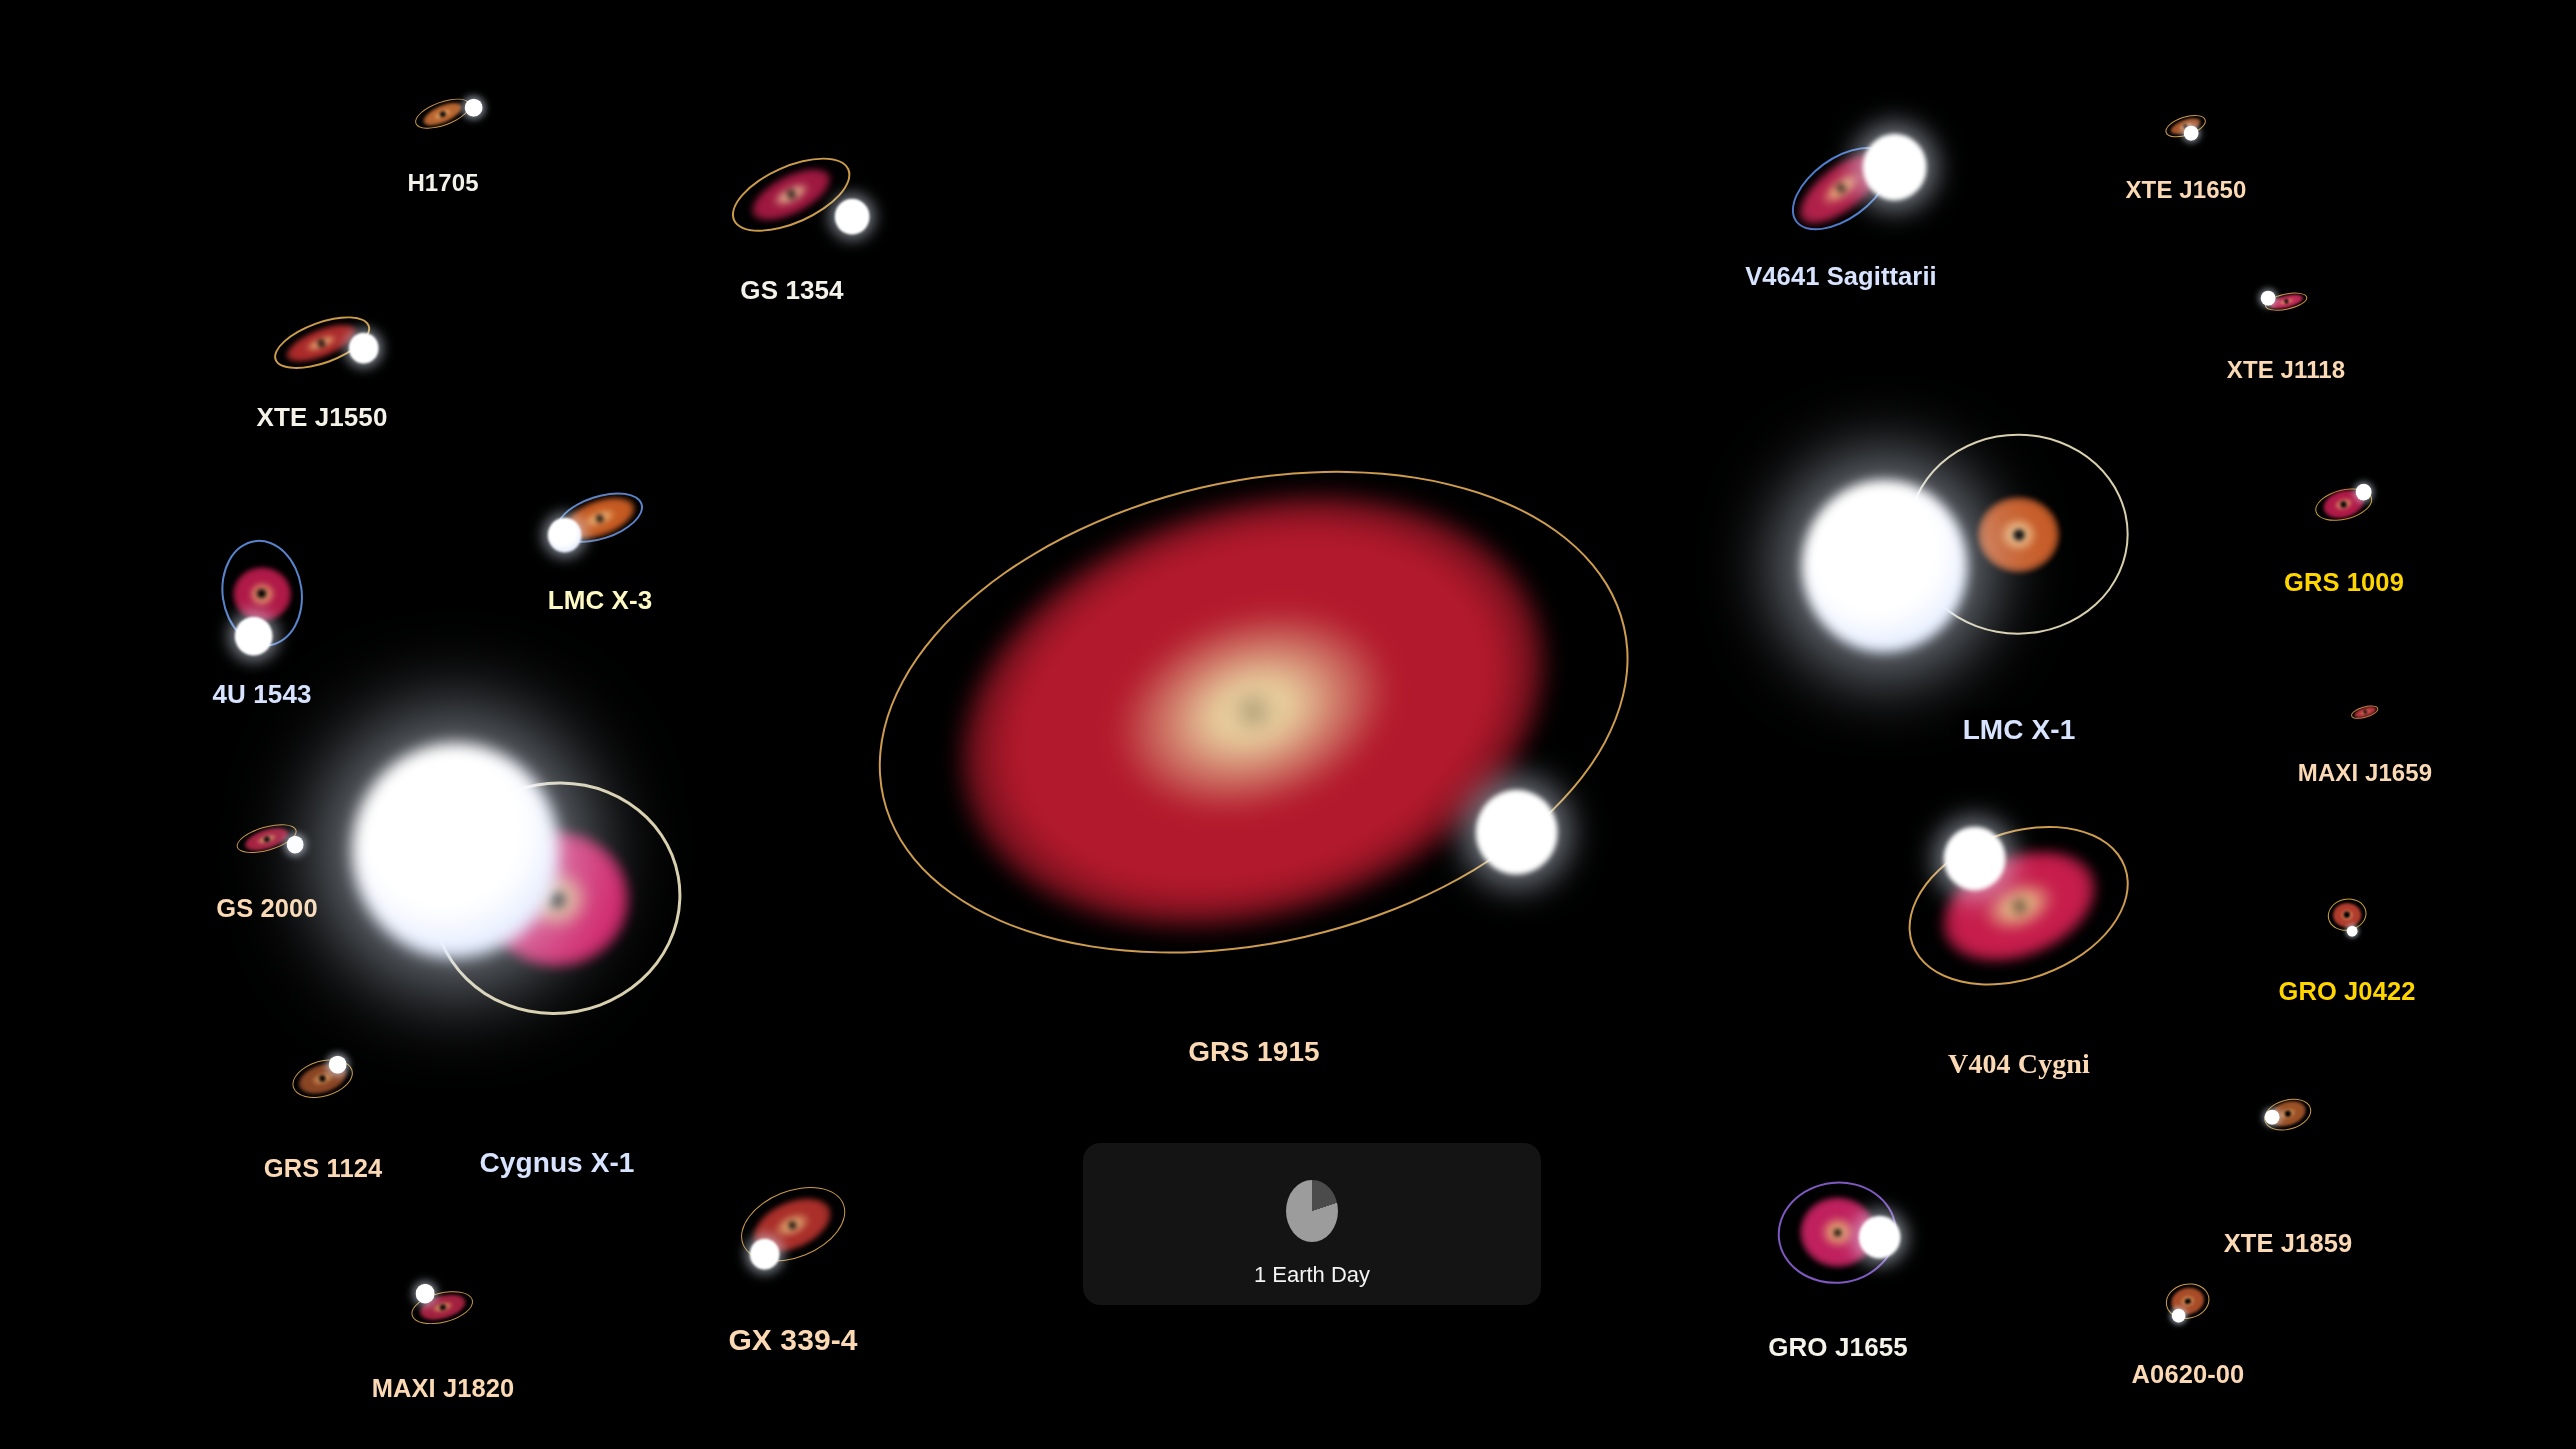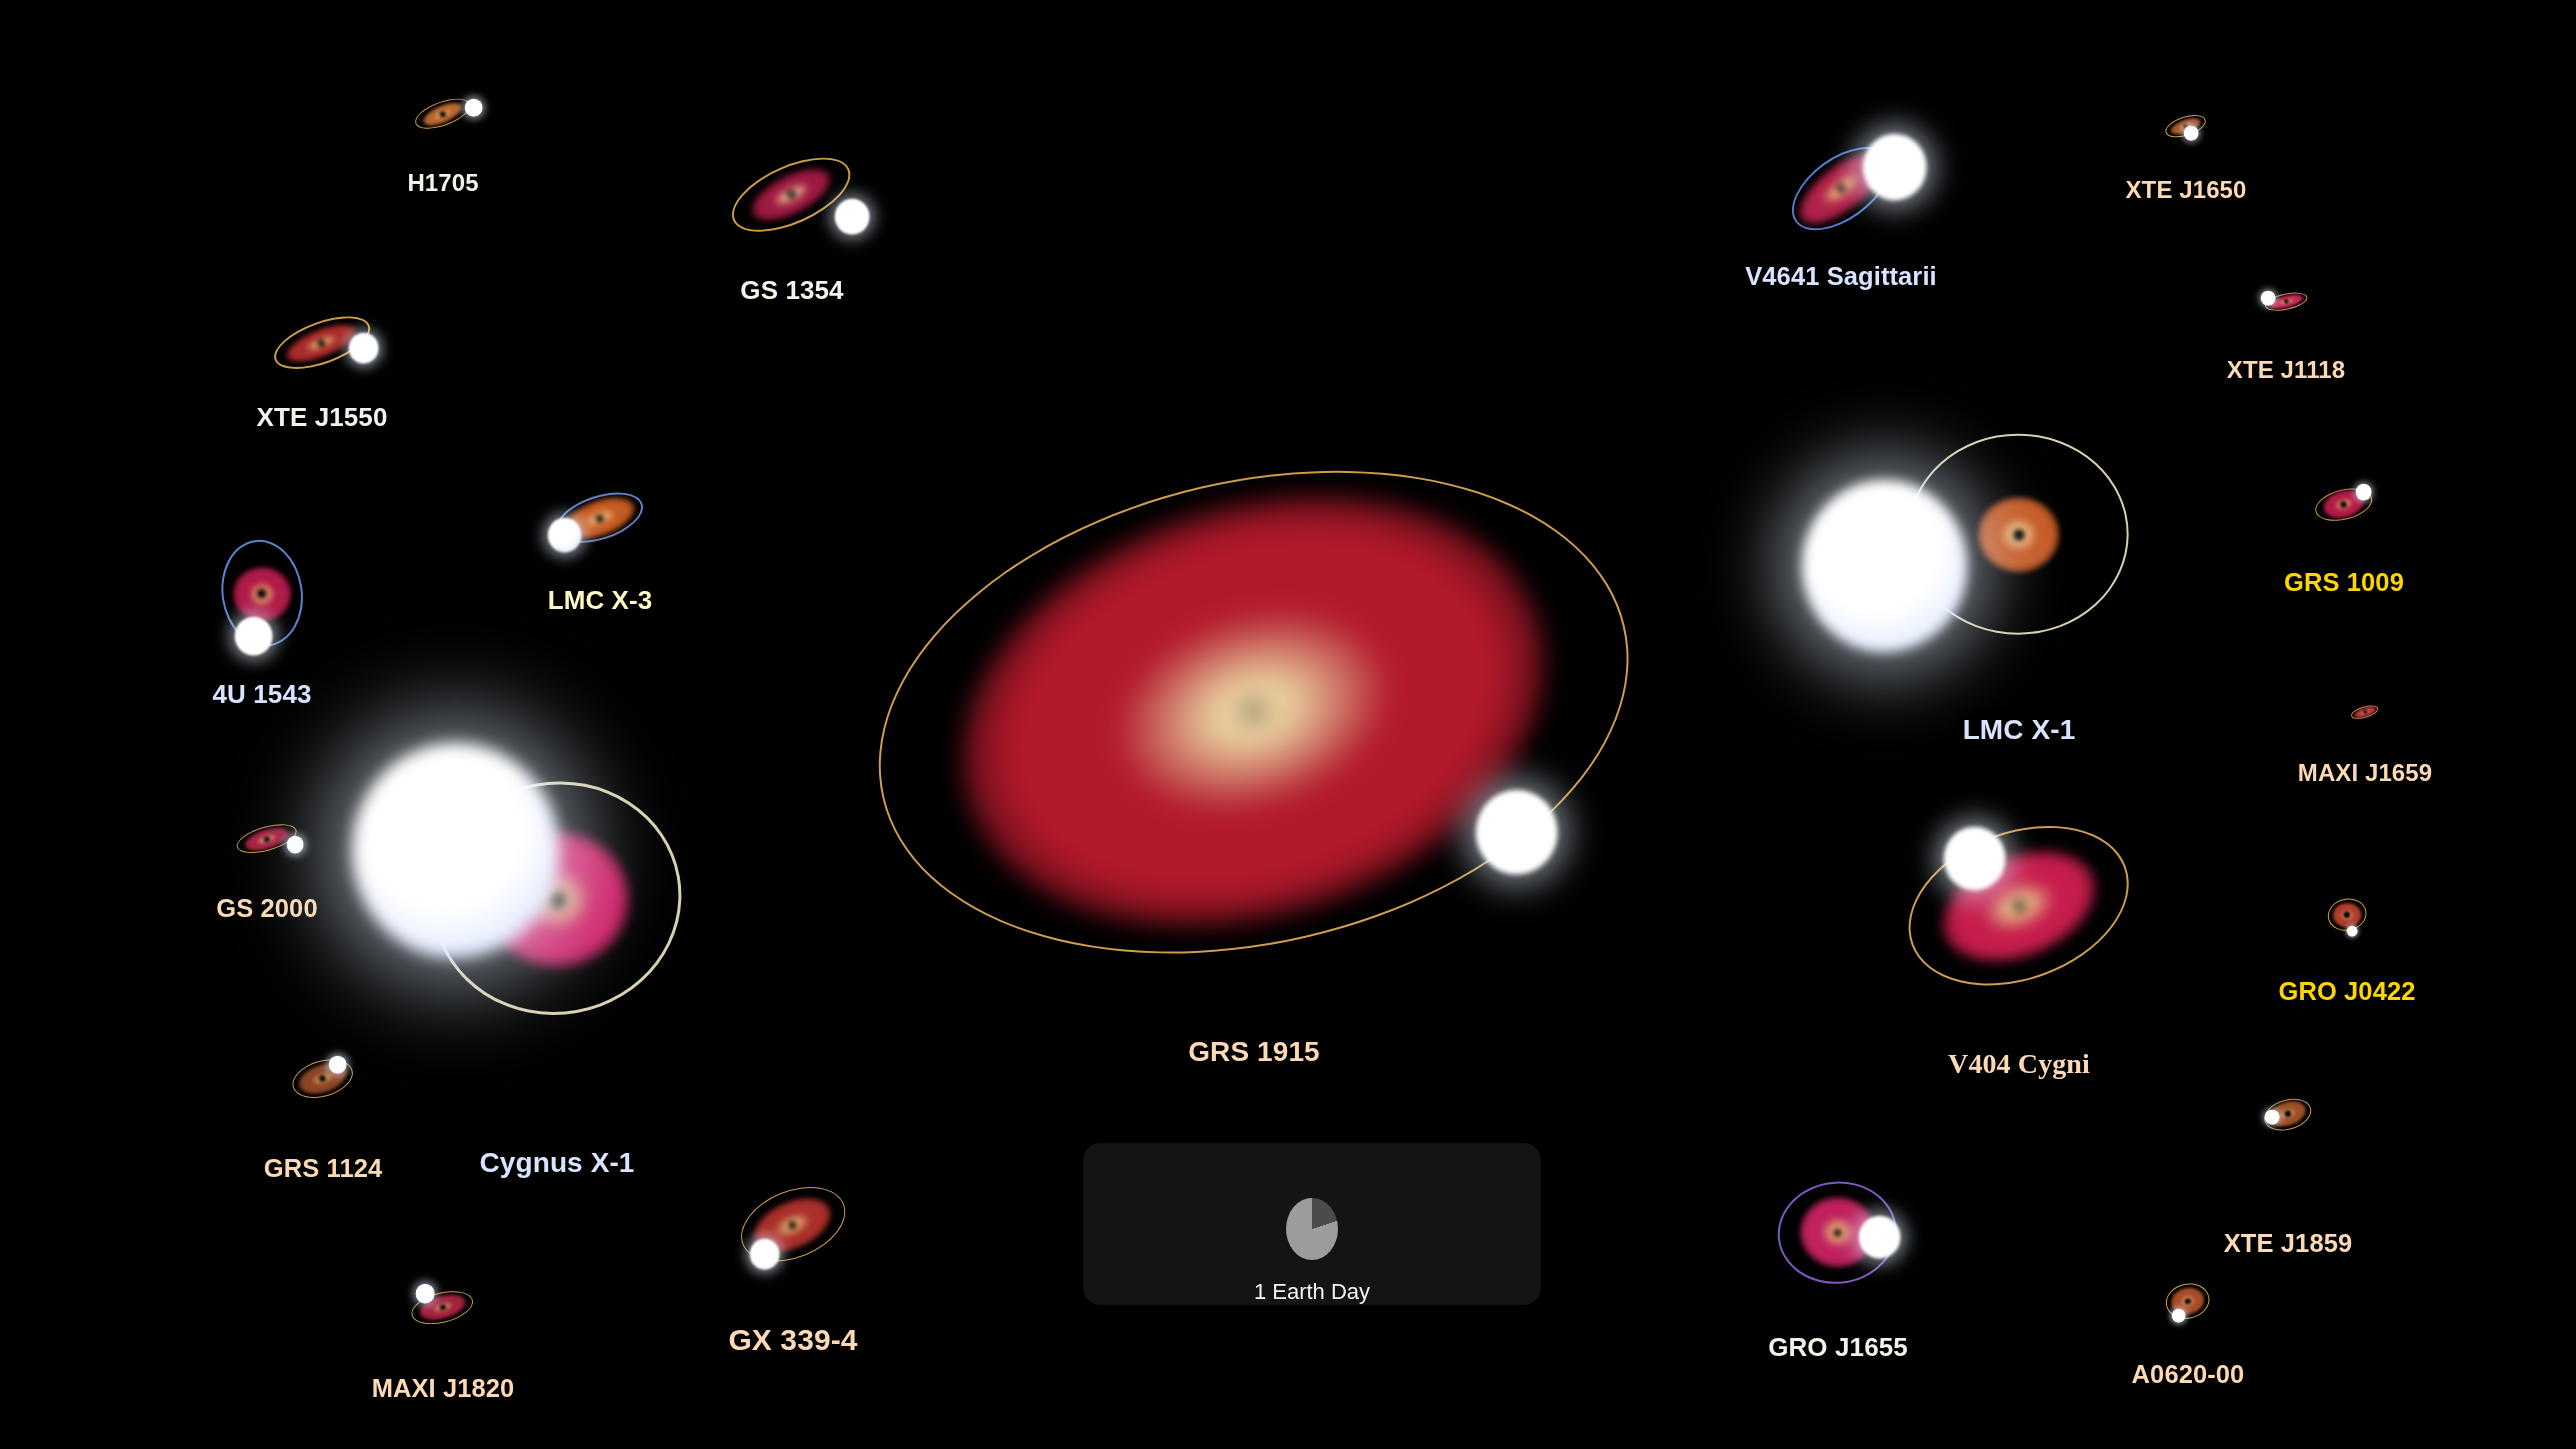--- a/index.html
+++ b/index.html
@@ -259,21 +259,21 @@
         <div class="orbit" style="width: 44px; height: 35px; margin-left: -22px; margin-top: -17.4px; border-width: 1.5px; border-color: rgb(221, 169, 78); transform: rotate(-12deg); opacity: 0.92;"></div>
         <div class="disk" style="width: 34px; height: 27px; margin-left: -17px; margin-top: -13.4px; transform: rotate(-14deg); background: radial-gradient(rgb(220, 154, 94) 0%, rgb(220, 154, 94) 9%, rgb(168, 76, 40) 34%, rgb(168, 76, 40) 58%, rgba(0, 0, 0, 0) 86%); filter: blur(1.2px);">
           <div class="bh" style="width: 4.7px; height: 4.7px; filter: blur(0.3px);"></div>
         </div>
         <div class="star" style="width: 13.4px; height: 14px; margin-left: -16px; margin-top: 8px; background: radial-gradient(circle at 44% 40%, rgb(255, 255, 255) 0%, rgb(255, 255, 255) 46%, rgb(255, 255, 255) 72%, rgba(255, 255, 255, 0) 100%); box-shadow: rgba(225, 238, 255, 0.55) 0px 0px 5.4px 2px; filter: blur(0.5px);"></div>
       </div>
       <div class="label" style="left: 2188px; top: 1360px; font-size: 25.5px; color: rgb(251, 217, 180);">A0620-00</div>
     </div>
 
   <div id="legend" style="left: 1083px; top: 1143px; width: 458px; height: 162px; padding-top: 0px;">
-    <div class="leg-item" style="width: 201px; height: 162px; padding-bottom: 27px;">
+    <div class="leg-item" style="width: 201px; height: 162px; padding-bottom: 27px; justify-content: center;">
       <div class="leg-art" style="height: 101px; align-items: center;">
         <div id="day-pie"></div>
       </div>
       <div class="leg-text">1 Earth Day</div>
     </div>
   </div>
 
 </div>
 
 

